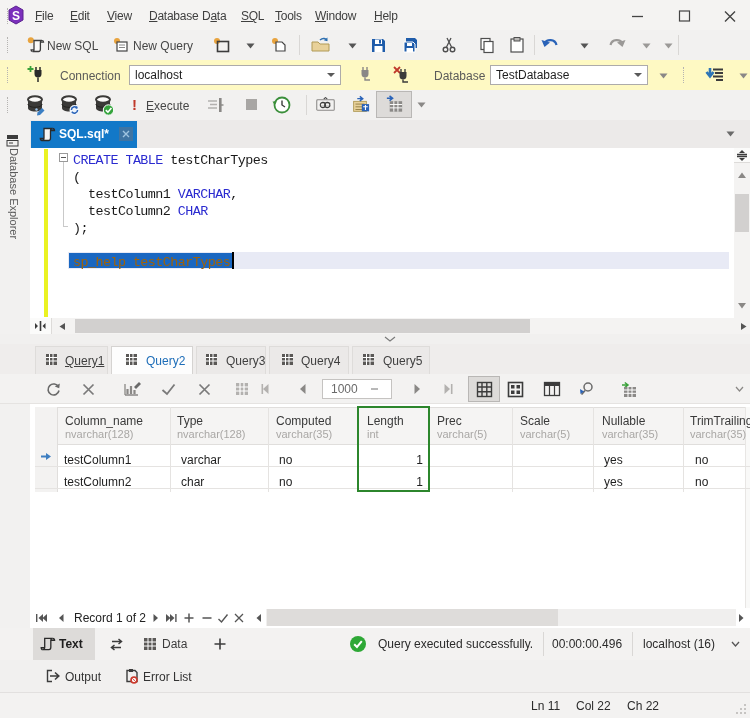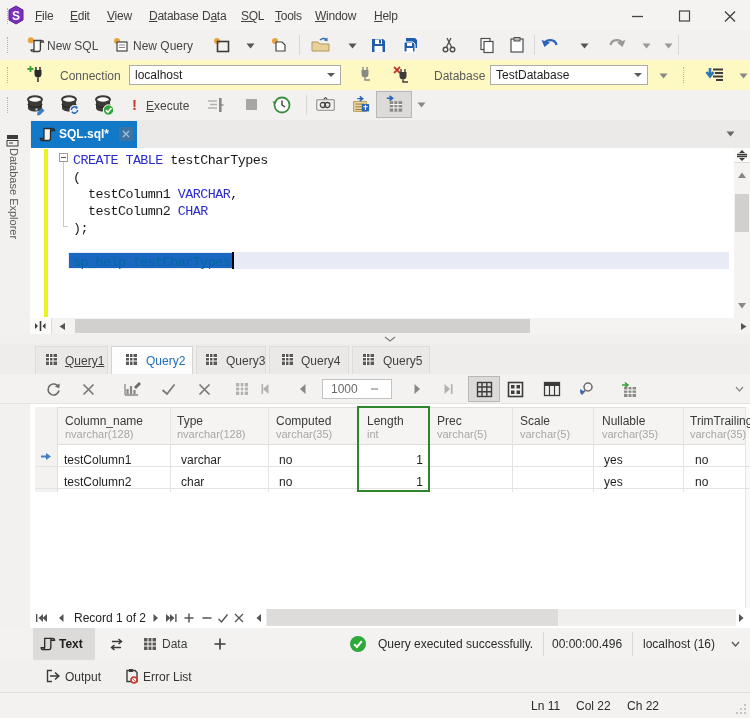--- a/index.html
+++ b/index.html
@@ -304,21 +304,21 @@
     </div>
 
     <div class="abs" style="left:33px;top:14px;width:1px;height:64px;background:#c9c9c9;"></div>
     <div class="abs" style="left:33px;top:78px;width:5px;height:1px;background:#c9c9c9;"></div>
 
     <div class="abs" style="left:43px;top:3.5px;height:17px;line-height:17px;"><span style="color:#2b2bd0;">CREATE TABLE</span> testCharTypes</div>
     <div class="abs" style="left:43px;top:20.5px;height:17px;line-height:17px;">(</div>
     <div class="abs" style="left:43px;top:37.5px;height:17px;line-height:17px;">&nbsp;&nbsp;testColumn1 <span style="color:#2b2bd0;">VARCHAR</span>,</div>
     <div class="abs" style="left:43px;top:54.5px;height:17px;line-height:17px;">&nbsp;&nbsp;testColumn2 <span style="color:#2b2bd0;">CHAR</span></div>
     <div class="abs" style="left:43px;top:71.5px;height:17px;line-height:17px;">);</div>
-    <div class="abs" style="left:43px;top:105.5px;height:17px;line-height:17px;color:#0369a1;">sp_help testCharTypes</div>
+    <div class="abs" style="left:43px;top:105.5px;height:17px;line-height:17px;color:#a16207;">sp_help testCharTypes</div>
 
     <div class="abs" style="left:202px;top:104px;width:2px;height:17px;background:#000;"></div>
   </div>
 
   <div class="abs" id="edvscroll" style="left:734px;top:148px;width:16px;height:170px;background:#f4f3f2;">
     <div class="abs" style="left:0;top:0;width:16px;height:15px;background:#fbfbfa;border-bottom:1px solid #dddbd9;box-sizing:border-box;">
       <svg width="16" height="15" viewBox="0 0 16 15">
           <path d="M8 2 L11 5 L5 5 Z" fill="#3c3c3c"></path>
           <path d="M3 6.5 H13 M3 8.5 H13" stroke="#3c3c3c" stroke-width="1.4"></path>
           <path d="M8 13 L11 10 L5 10 Z" fill="#3c3c3c"></path>

